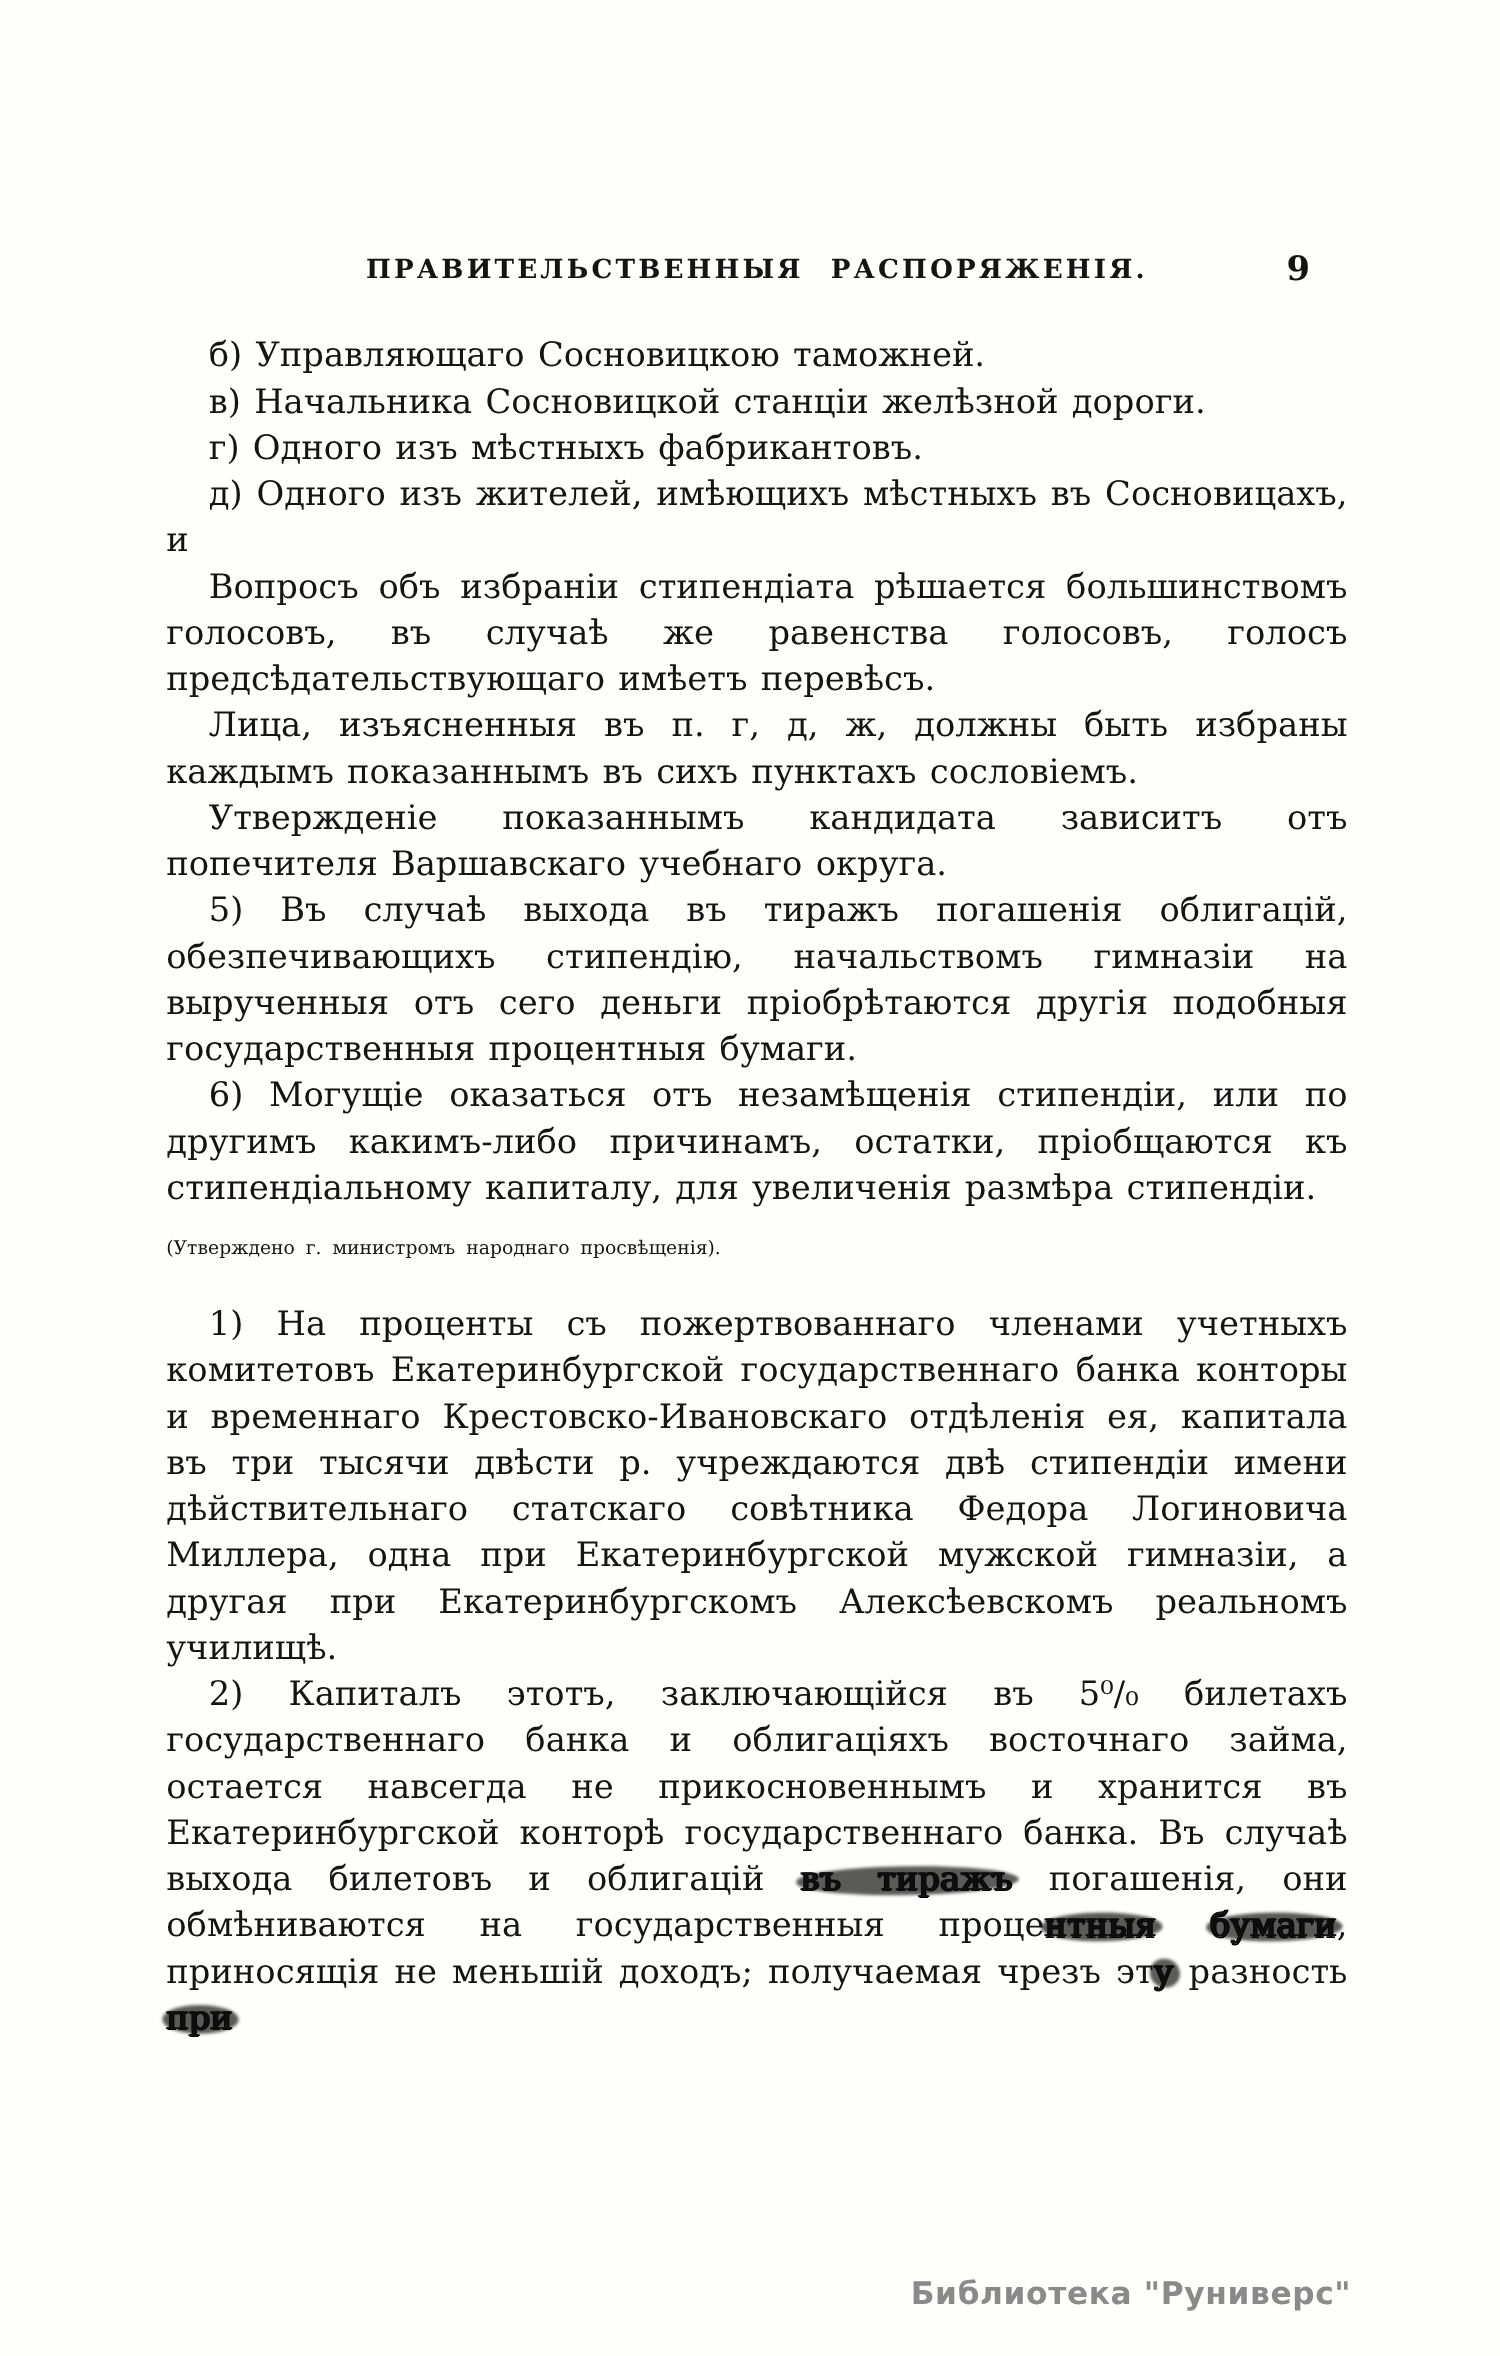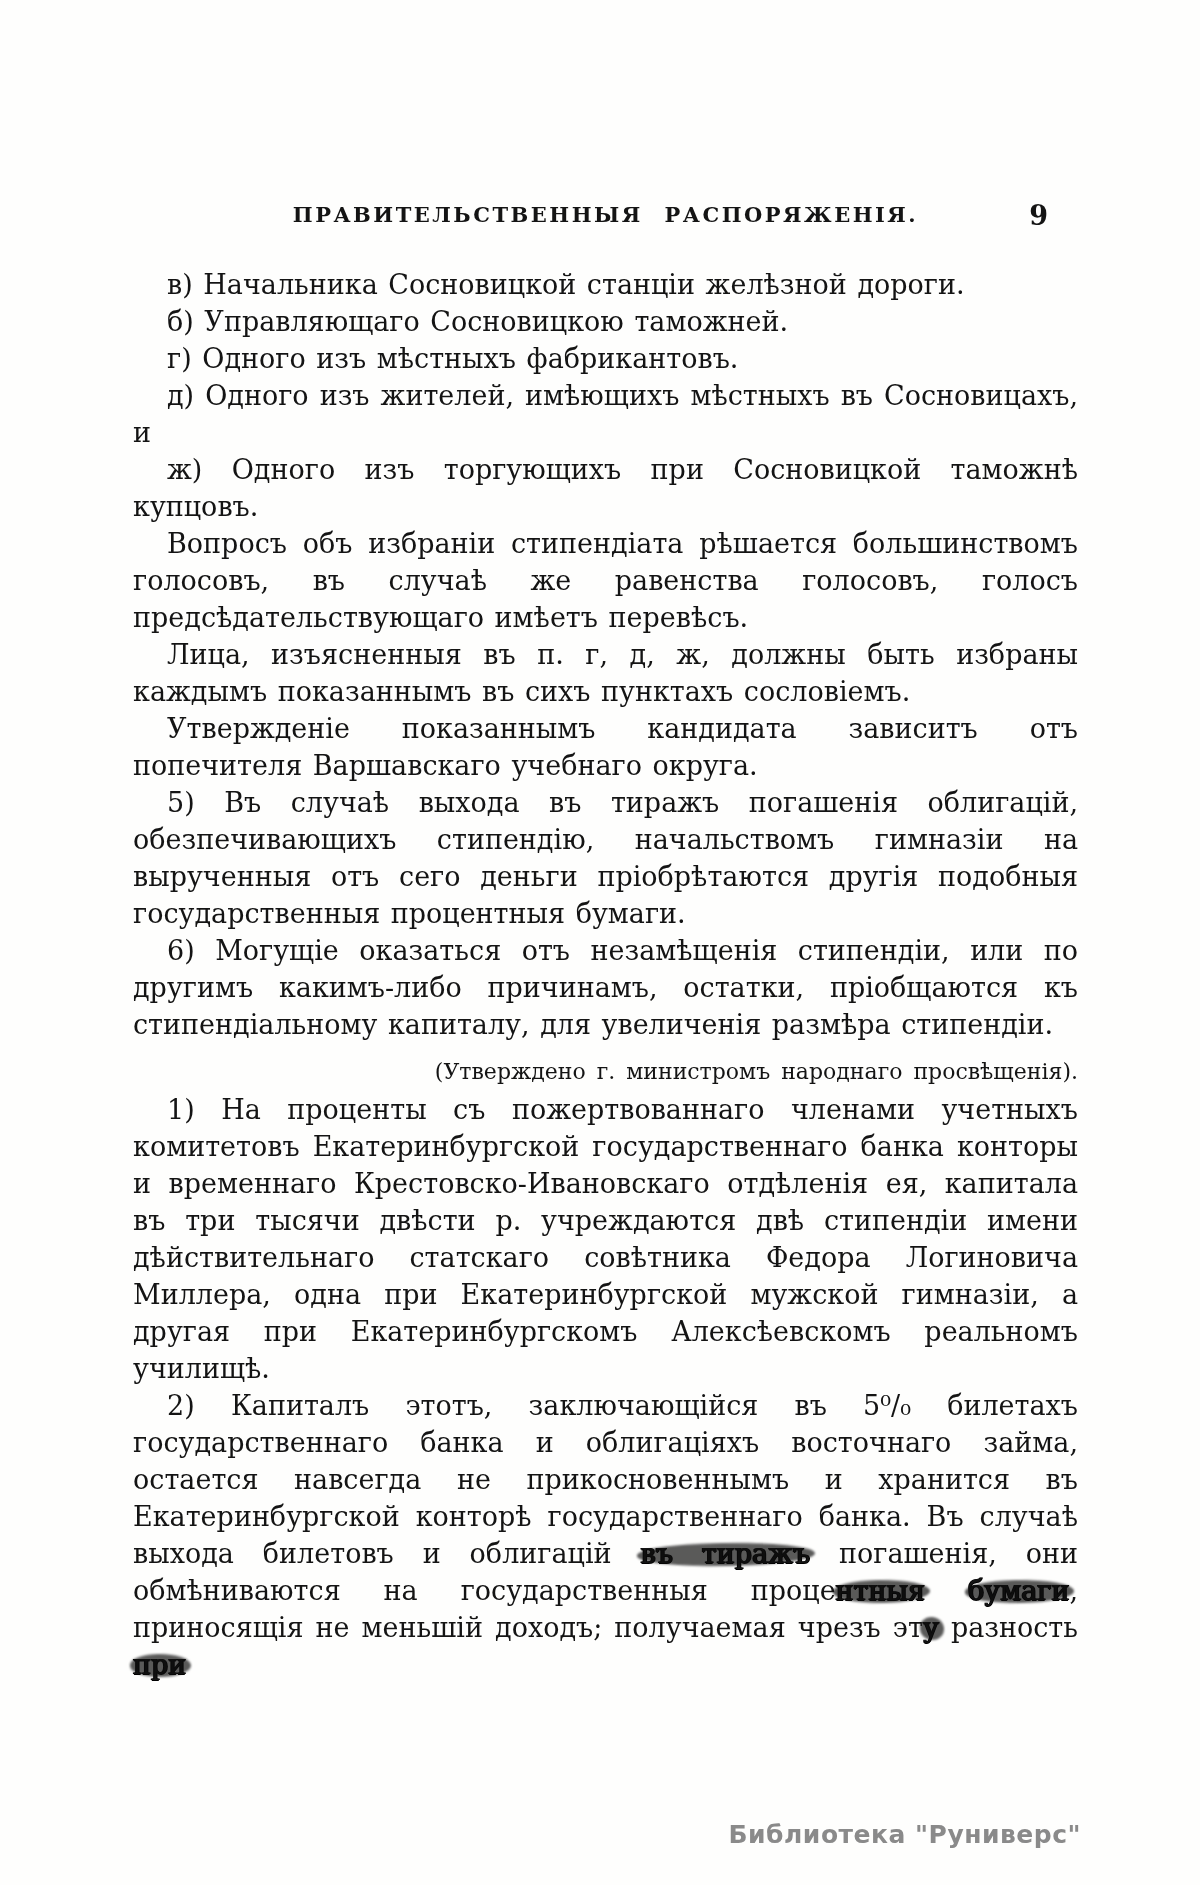--- a/index.html
+++ b/index.html
@@ -54,26 +54,26 @@
   }
   .text-block p {
     margin: 0;
     text-indent: 34px;
   }
   .text-block p.heading {
     font-weight: bold;
     margin-top: 22px;
   }
   .text-block p.note {
-    text-align: right;
+    text-align: left;
     text-indent: 0;
-    font-size: 22px;
+    font-size: 15px;
     line-height: 30px;
     margin-top: 14px;
-    margin-bottom: 4px;
+    margin-bottom: 28px;
     word-spacing: 4px;
   }
   
   .smudge {
     position: relative;
     white-space: nowrap;
     text-shadow: 1px 0 #000, -1px 0 #000, 0 1px #000;
   }
   .smudge::after {
     content: "";
@@ -104,25 +104,24 @@
 <body>
 
 <div class="page">
 
   <div class="running-header">
     <span class="header-title">ПРАВИТЕЛЬСТВЕННЫЯ РАСПОРЯЖЕНІЯ.</span>
     <span class="page-number">9</span>
   </div>
 
   <main class="text-block" id="paragraphs">
+      <p class="item"><span>б) Управляющаго Сосновицкою таможней.</span></p>
       <p class="item"><span>в) Начальника Сосновицкой станціи желѣзной дороги.</span></p>
-      <p class="item"><span>б) Управляющаго Сосновицкою таможней.</span></p>
       <p class="item"><span>г) Одного изъ мѣстныхъ фабрикантовъ.</span></p>
       <p class="item"><span>д) Одного изъ жителей, имѣющихъ мѣстныхъ въ Сосновицахъ, и</span></p>
-      <p class="item"><span>ж) Одного изъ торгующихъ при Сосновицкой таможнѣ купцовъ.</span></p>
       <p class="body"><span>Вопросъ объ избраніи стипендіата рѣшается большинствомъ голосовъ, въ случаѣ же равенства голосовъ, голосъ предсѣдательствующаго имѣетъ перевѣсъ.</span></p>
       <p class="body"><span>Лица, изъясненныя въ п. г, д, ж, должны быть избраны каждымъ показаннымъ въ сихъ пунктахъ сословіемъ.</span></p>
       <p class="body"><span>Утвержденіе показаннымъ кандидата зависитъ отъ попечителя Варшавскаго учебнаго округа.</span></p>
       <p class="body"><span>5) Въ случаѣ выхода въ тиражъ погашенія облигацій, обезпечивающихъ стипендію, начальствомъ гимназіи на вырученныя отъ сего деньги пріобрѣтаются другія подобныя государственныя процентныя бумаги.</span></p>
       <p class="body"><span>6) Могущіе оказаться отъ незамѣщенія стипендіи, или по другимъ какимъ-либо причинамъ, остатки, пріобщаются къ стипендіальному капиталу, для увеличенія размѣра стипендіи.</span></p>
       <p class="note"><span>(Утверждено г. министромъ народнаго просвѣщенія).</span></p>
       <p class="body"><span>1) На проценты съ пожертвованнаго членами учетныхъ комитетовъ Екатеринбургской государственнаго банка конторы и временнаго Крестовско-Ивановскаго отдѣленія ея, капитала въ три тысячи двѣсти р. учреждаются двѣ стипендіи имени дѣйствительнаго статскаго совѣтника Федора Логиновича Миллера, одна при Екатеринбургской мужской гимназіи, а другая при Екатеринбургскомъ Алексѣевскомъ реальномъ училищѣ.</span></p>
       <p class="body"><span>2) Капиталъ этотъ, заключающійся въ 5⁰/₀ билетахъ государственнаго банка и облигаціяхъ восточнаго займа, остается навсегда не прикосновеннымъ и хранится въ Екатеринбургской конторѣ государственнаго банка. Въ случаѣ выхода билетовъ и облигацій </span><span class="smudge">въ тиражъ</span><span> погашенія, они обмѣниваются на государственныя проце</span><span class="smudge">нтныя</span><span> </span><span class="smudge">бумаги</span><span>, приносящія не меньшій доходъ; получаемая чрезъ эт</span><span class="smudge">у</span><span> разность </span><span class="smudge">при</span></p>
     </main>
 

